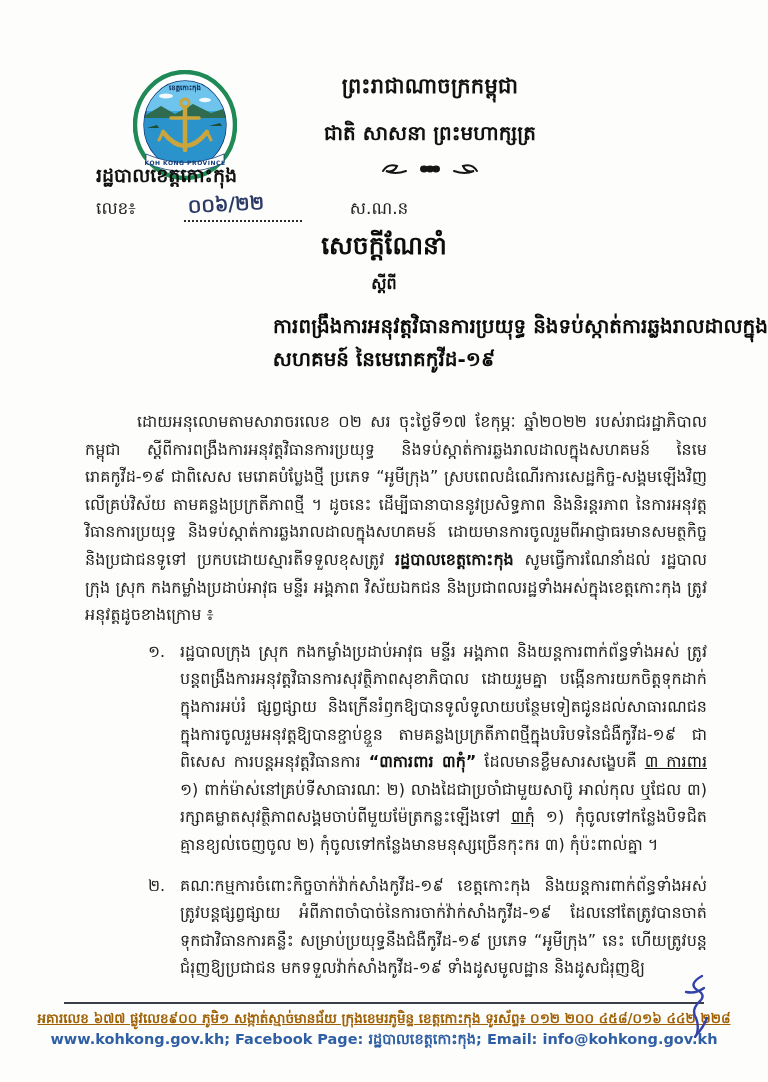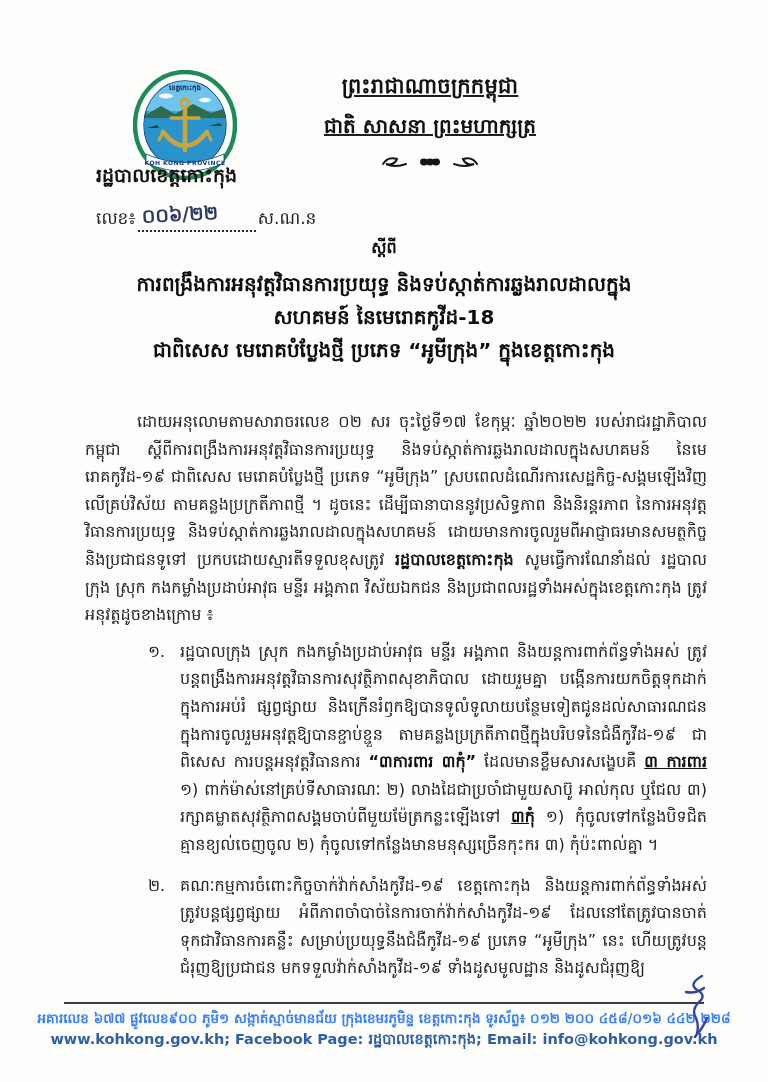--- a/index.html
+++ b/index.html
@@ -4,49 +4,49 @@
 <style>
   html,body{margin:0;padding:0;background:#e8e8e8;}
   .page{
     position:relative;width:768px;height:1082px;margin:0 auto;
     background:#fdfdfb;overflow:hidden;
     font-family:"DejaVu Sans","Liberation Sans",sans-serif;
     color:#1e1e1e;
   }
   
   .logo{position:absolute;left:133px;top:70px;width:104px;height:110px;}
-  .hdr-center{position:absolute;left:250px;top:72px;width:360px;text-align:center;text-decoration:underline;}
+  .hdr-center{position:absolute;left:250px;top:72px;width:360px;text-align:center;}
   .hdr-kingdom{font-size:21px;font-weight:bold;letter-spacing:.3px;color:#111;}
-  .hdr-motto{font-size:20px;font-weight:bold;margin-top:10px;color:#111;}
+  .hdr-motto{font-size:20px;font-weight:bold;margin-top:17px;color:#111;}
   .hdr-ornament{margin-top:10px;}
   .org-block{position:absolute;left:96px;top:163px;}
   .org-name{font-size:19px;font-weight:bold;color:#111;}
-  .ref-line{font-size:17px;margin-top:16px;display:flex;align-items:flex-end;color:#222;}
+  .ref-line{font-size:17px;margin-top:6px;display:flex;align-items:flex-end;color:#222;gap:46px;}
   .ref-dots{
     position:relative;display:inline-block;width:118px;height:22px;
     border-bottom:2px dotted #2b2b2b;margin:0 2px;
   }
   .ref-handwritten{
     position:absolute;left:4px;top:-6px;white-space:nowrap;
     font-size:19px;color:#2c3a66;transform:rotate(-3deg);font-weight:bold;
   }
   
   .title-block{position:absolute;left:0;top:230px;width:768px;text-align:center;color:#0d0d0d;}
   .title-main{font-size:25px;font-weight:bold;}
   .title-sub{font-size:16px;font-weight:bold;margin-top:7px;}
   .title-line{font-size:20px;font-weight:bold;line-height:33px;}
-  .title-line.first{margin-top:7px;}
+  .title-line.first{margin-top:13px;text-align:right;}
   
   .body-block{
     position:absolute;left:85px;top:392px;width:622px;
     font-size:16px;line-height:27.6px;text-align:justify;color:#222;
   }
   .intro-par{text-indent:52px;margin:16px 0 9px 0;}
   .bold-inline{font-weight:bold;color:#111;}
-  .bold-underline{font-weight:bold;text-decoration:underline;color:#111;}
+  .bold-underline{font-weight:normal;text-decoration:underline;color:#111;}
   .item{display:flex;margin:0 0 13px 0;padding-left:63px;}
   .item-number{flex:0 0 32px;white-space:nowrap;}
   .item-text{flex:1;text-align:justify;}
   
   .sig-mark{position:absolute;right:52px;top:972px;width:44px;height:66px;z-index:3;}
   
   .footer{position:absolute;left:0;top:1002px;width:768px;text-align:center;z-index:2;}
   .footer-rule{margin:0 auto;width:640px;border-top:2px solid #3a3f49;}
   .footer-address{font-size:13.5px;margin-top:6px;font-weight:bold;}
   .footer-contacts{font-size:14.5px;font-weight:bold;}
@@ -108,24 +108,24 @@
     <div class="ref-line">
       <span>លេខ៖</span>
       <span class="ref-dots">
         <span class="ref-handwritten">០០៦/២២</span>
       </span>
       <span>ស.ណ.ន</span>
     </div>
   </div>
 
   <div class="title-block">
+    <div class="title-main">សេចក្តីណែនាំ</div>
     <div class="title-sub">ស្តីពី</div>
     <div class="title-line first">ការពង្រឹងការអនុវត្តវិធានការប្រយុទ្ធ និងទប់ស្កាត់ការឆ្លងរាលដាលក្នុង</div>
-    <div class="title-line">សហគមន៍ នៃមេរោគកូវីដ-18</div>
-    <div class="title-line">ជាពិសេស មេរោគបំប្លែងថ្មី ប្រភេទ “អូមីក្រុង” ក្នុងខេត្តកោះកុង</div>
+    <div class="title-line">សហគមន៍ នៃមេរោគកូវីដ-១៩</div>
   </div>
 
   <div class="body-block">
     <p class="intro-par"><span>ដោយអនុលោមតាមសារាចរលេខ ០២ សរ ចុះថ្ងៃទី១៧ ខែកុម្ភៈ ឆ្នាំ២០២២ របស់រាជរដ្ឋាភិបាលកម្ពុជា ស្តីពីការពង្រឹងការអនុវត្តវិធានការប្រយុទ្ធ និងទប់ស្កាត់ការឆ្លងរាលដាលក្នុងសហគមន៍ នៃមេរោគកូវីដ-១៩ ជាពិសេស មេរោគបំប្លែងថ្មី ប្រភេទ “អូមីក្រុង” ស្របពេលដំណើរការសេដ្ឋកិច្ច-សង្គមឡើងវិញ លើគ្រប់វិស័យ តាមគន្លងប្រក្រតីភាពថ្មី ។ ដូចនេះ ដើម្បីធានាបាននូវប្រសិទ្ធភាព និងនិរន្តរភាព នៃការអនុវត្តវិធានការប្រយុទ្ធ និងទប់ស្កាត់ការឆ្លងរាលដាលក្នុងសហគមន៍ ដោយមានការចូលរួមពីអាជ្ញាធរមានសមត្ថកិច្ច និងប្រជាជនទូទៅ ប្រកបដោយស្មារតីទទួលខុសត្រូវ </span><span class="bold-inline">រដ្ឋបាលខេត្តកោះកុង</span><span> សូមធ្វើការណែនាំដល់ រដ្ឋបាលក្រុង ស្រុក កងកម្លាំងប្រដាប់អាវុធ មន្ទីរ អង្គភាព វិស័យឯកជន និងប្រជាពលរដ្ឋទាំងអស់ក្នុងខេត្តកោះកុង ត្រូវអនុវត្តដូចខាងក្រោម ៖</span></p>
 
     <div class="item">
       <span class="item-number">១.</span>
       <span class="item-text"><span>រដ្ឋបាលក្រុង ស្រុក កងកម្លាំងប្រដាប់អាវុធ មន្ទីរ អង្គភាព និងយន្តការពាក់ព័ន្ធទាំងអស់ ត្រូវបន្តពង្រឹងការអនុវត្តវិធានការសុវត្ថិភាពសុខាភិបាល ដោយរួមគ្នា បង្កើនការយកចិត្តទុកដាក់ក្នុងការអប់រំ ផ្សព្វផ្សាយ និងក្រើនរំឭកឱ្យបានទូលំទូលាយបន្ថែមទៀតជូនដល់សាធារណជន ក្នុងការចូលរួមអនុវត្តឱ្យបានខ្ជាប់ខ្ជួន តាមគន្លងប្រក្រតីភាពថ្មីក្នុងបរិបទនៃជំងឺកូវីដ-១៩ ជាពិសេស ការបន្តអនុវត្តវិធានការ </span><span class="bold-inline">“៣ការពារ ៣កុំ”</span><span> ដែលមានខ្លឹមសារសង្ខេបគឺ </span><span class="bold-underline">៣ ការពារ</span><span> ១) ពាក់ម៉ាស់នៅគ្រប់ទីសាធារណៈ ២) លាងដៃជាប្រចាំជាមួយសាប៊ូ អាល់កុល ឬជែល ៣) រក្សាគម្លាតសុវត្ថិភាពសង្គមចាប់ពីមួយម៉ែត្រកន្លះឡើងទៅ </span><span class="bold-underline">៣កុំ</span><span> ១) កុំចូលទៅកន្លែងបិទជិតគ្មានខ្យល់ចេញចូល ២) កុំចូលទៅកន្លែងមានមនុស្សច្រើនកុះករ ៣) កុំប៉ះពាល់គ្នា ។</span></span>
     </div>
 
@@ -140,17 +140,17 @@
       <g stroke="#3342a6" fill="none" stroke-width="2.4" stroke-linecap="round">
         <path d="M30,4 q-14,8 -5,14 q10,5 2,12 q-8,8 -3,16 q3,7 1,16 l-2,3"></path>
         <path d="M14,20 q10,2 18,-4"></path>
         <path d="M25,62 q6,-6 10,-16"></path>
       </g>
     </svg>
   </div>
 
   <div class="footer">
     <div class="footer-rule"></div>
-    <div class="footer-address" style="color: #3b82f6;">អគារលេខ ៦៧៧ ផ្លូវលេខ៩០០ ភូមិ១ សង្កាត់ស្មាច់មានជ័យ ក្រុងខេមរភូមិន្ទ ខេត្តកោះកុង ទូរស័ព្ទ៖ ០១២ ២០០ ៤៥៨/០១៦ ៤៤២ ២២៨</div>
+    <div class="footer-address" style="color: #a16207; text-decoration: underline;">អគារលេខ ៦៧៧ ផ្លូវលេខ៩០០ ភូមិ១ សង្កាត់ស្មាច់មានជ័យ ក្រុងខេមរភូមិន្ទ ខេត្តកោះកុង ទូរស័ព្ទ៖ ០១២ ២០០ ៤៥៨/០១៦ ៤៤២ ២២៨</div>
     <div class="footer-contacts" style="color: rgb(47, 95, 165);">www.kohkong.gov.kh; Facebook Page: រដ្ឋបាលខេត្តកោះកុង; Email: info@kohkong.gov.kh</div>
   </div>
 
 </div>
 
 </body></html>

